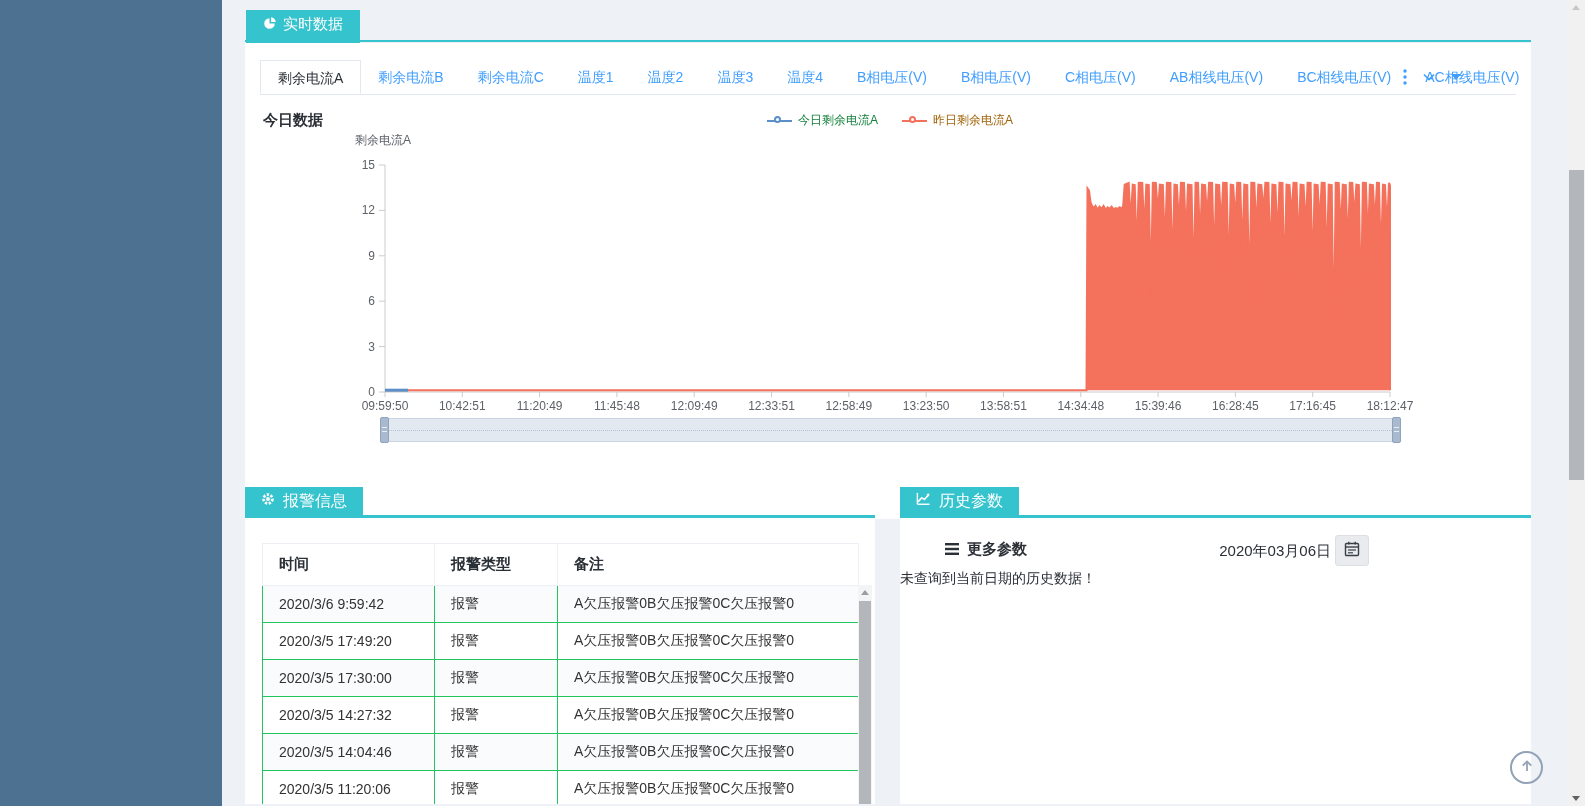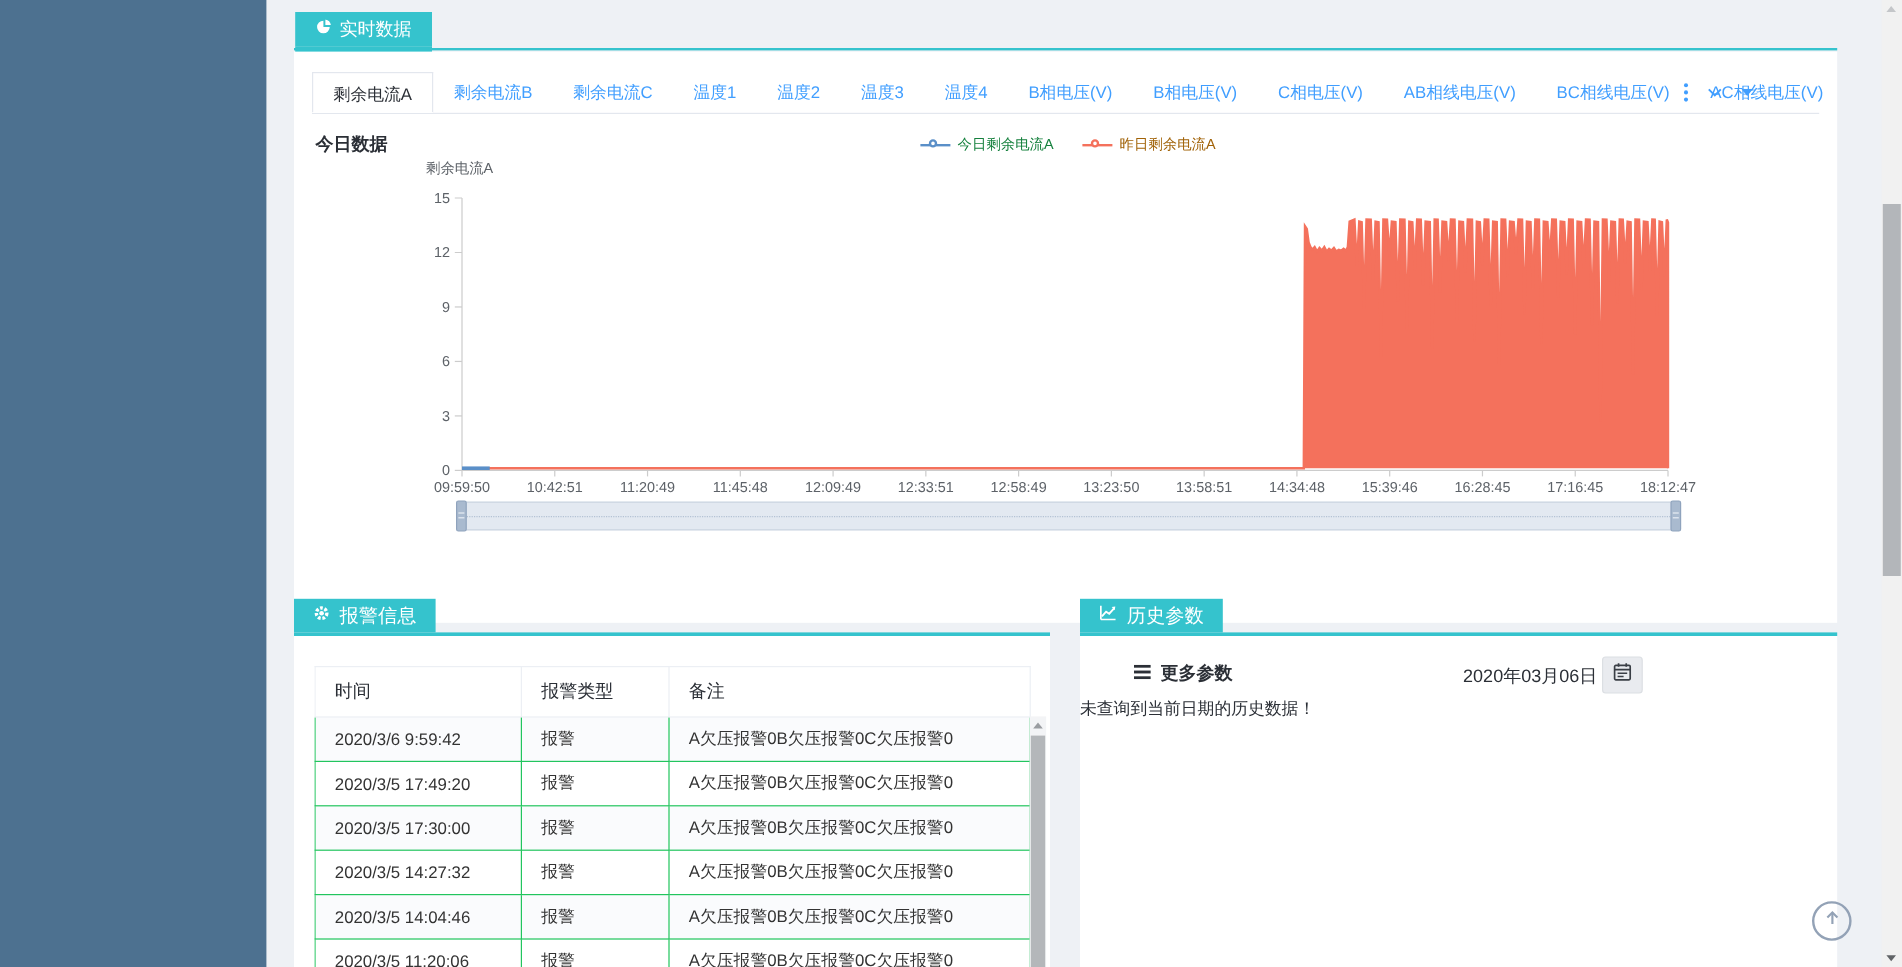--- a/index.html
+++ b/index.html
@@ -42,28 +42,28 @@
                border:1px solid #8fa3bd; border-radius:2px; cursor:ew-resize; }
   .dz-handle::before, .dz-handle::after { content:""; position:absolute; left:1px; right:1px; height:1px; background:#e8edf4; }
   .dz-handle::before { top:9px; } .dz-handle::after { top:13px; }
   .dz-left { left:-5px; } .dz-right { right:-5px; }
 
   
   .section { position:absolute; top:485px; }
   .sec-left { left:0; width:630px; }
   .sec-right { left:655px; width:631px; }
   .s-badge { display:inline-flex; align-items:center; gap:8px; background:#35c3cd; color:#fff;
-             font-size:16px; height:28px; padding:0 16px; margin-top:14px; }
+             font-size:16px; height:28px; padding:0 16px; margin-top:2px; }
   .s-line { height:3px; background:#35c3cd; }
   .s-body { background:#fff; height:286px; position:relative; overflow:hidden;padding-left:11px; }
 
   
   .alarm-wrap { position:absolute; left:17px; top:25px; width:610px; height:261px; overflow:hidden; }
   table.alarm { border-collapse:collapse; width:596px; table-layout:fixed; }
-  table.alarm th { text-align:left; font-size:15px; font-weight:normal; color:#2b2f36;
+  table.alarm th { text-align:left; font-size:15px; font-weight:bold; color:#2b2f36;
                    padding:11px 16px; border:1px solid #eceff4; background:#fff; }
   table.alarm td { font-size:14px; color:#333; padding:9px 16px; border:1px solid #22c55e; }
   table.alarm tbody tr:nth-child(odd) { background:#fafbfd; }
   .col-time { width:172px; } .col-type { width:123px; } .col-note { width:301px; }
   .table-scroll { position:absolute; right:0; top:42px; bottom:0; width:14px; background:#f3f4f6; }
   .ts-up { position:absolute; top:5px; left:3px; width:0; height:0;
            border-left:4px solid transparent; border-right:4px solid transparent; border-bottom:5px solid #9a9da1; }
   .ts-thumb { position:absolute; left:1px; right:1px; top:16px; bottom:0; background:#b4b7ba; }
 
   

